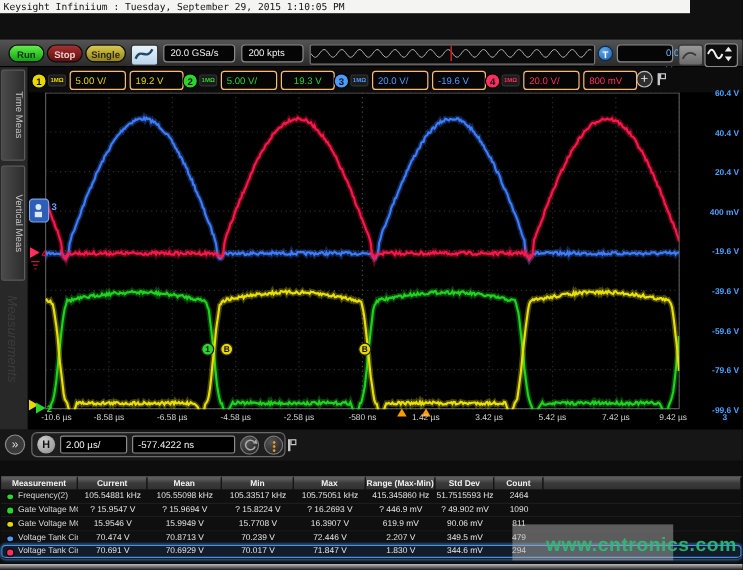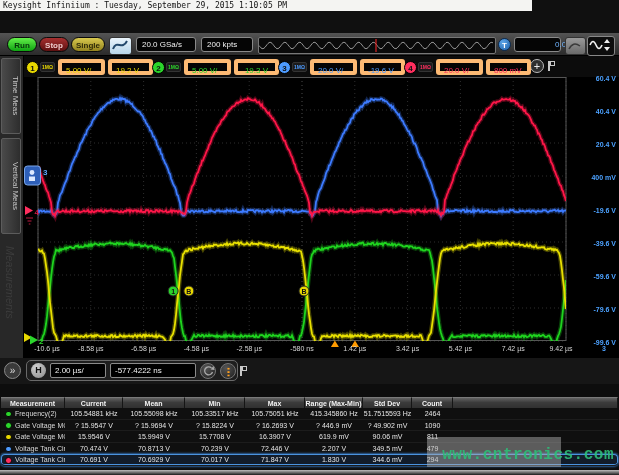--- a/index.html
+++ b/index.html
@@ -1,20 +1,20 @@
 <!DOCTYPE html>
 <html><head>
 <meta charset="utf-8">
 <style>
   html,body{margin:0;padding:0;background:#000;}
   #app{position:relative;width:619px;height:475px;background:#101010;overflow:hidden;
        font-family:"Liberation Sans",sans-serif;-webkit-font-smoothing:antialiased;}
   .abs{position:absolute;}
   
-  #titlebar{left:0;top:0;width:532px;height:11px;background:#f4f4f2;color:#111;
+  #titlebar{left:0;top:0;width:575px;height:11px;background:#f4f4f2;color:#111;
     font-family:"DejaVu Sans Mono",monospace;font-size:8px;line-height:11px;padding-left:3px;box-sizing:border-box;}
   
   #header{left:0;top:11px;width:619px;height:22px;background:#141414;}
   #logo{position:absolute;right:40px;top:1px;display:flex;align-items:center;gap:4px;}
   #logo .btxt{line-height:1;}
   #logo .bname{color:#fff;font-size:11px;font-weight:bold;letter-spacing:.5px;}
   #logo .bsub{color:#9a9a9a;font-size:5px;letter-spacing:.8px;margin-top:1px;}
   
   #toolbar{left:0;top:33px;width:619px;height:23px;background:linear-gradient(#545454,#2b2b2b);border-bottom:1px solid #000;box-sizing:border-box;}
   .pill{position:absolute;top:4px;height:15px;border-radius:8px;border:1px solid #0a0a0a;
@@ -33,21 +33,21 @@
   #box-trig{left:514px;width:46px;color:#6fb4ff;padding-left:40px;}
   #icon-minichart{left:565px;top:4px;width:19px;height:16px;border-radius:3px;background:linear-gradient(#9a9a9a,#6a6a6a);border:1px solid #333;}
   #icon-autoscale{left:587px;top:3px;width:26px;height:18px;border-radius:3px;background:#0d0d0d;border:1px solid #888;}
   
   #chanbar{left:24px;top:56px;width:595px;height:22px;background:#0c0c0c;}
   .chgrp{position:absolute;top:2px;height:18px;display:flex;align-items:center;}
   .chnum{width:13px;height:13px;border-radius:50%;font-size:8px;font-weight:bold;color:#101010;
          text-align:center;line-height:13px;border:1px solid #000;box-sizing:border-box;flex:none;}
   .chimp{font-size:5px;font-weight:bold;background:#1c1c1c;border:1px solid #333;border-radius:2px;
          padding:1px 1px;margin-left:1px;flex:none;}
-  .chbox{height:16px;background:#050505;border:4px solid #fdba74;border-radius:3px;font-size:8px;
+  .chbox{height:16px;background:#050505;border:1px solid #fdba74;border-radius:3px;font-size:8px;
          line-height:15px;padding:0 4px;margin-left:3px;box-sizing:border-box;flex:none;}
   #addbtn{left:506px;top:3px;width:14px;height:14px;border-radius:50%;background:#2e2e2e;border:1px solid #bbb;
           color:#eee;font-size:11px;line-height:12px;text-align:center;box-sizing:border-box;}
   .pin{width:7px;height:10px;position:relative;}
   .pin::before{content:'';position:absolute;left:0;top:0;width:2px;height:10px;background:#c8c8c8;}
   .pin::after{content:'';position:absolute;left:2px;top:0;width:5px;height:5px;border:1px solid #c8c8c8;box-sizing:border-box;}
   #chanpin{left:524px;top:5px;}
   
   #sidebar{left:0;top:56px;width:24px;height:302px;background:#282828;border-right:1px solid #000;box-sizing:border-box;}
   .vtab{position:absolute;left:1px;width:20px;background:linear-gradient(90deg,#4a4a4a,#2d2d2d);border:1px solid #5c5c5c;
@@ -344,16 +344,16 @@
           <div class="td" style="width: 60px;">70.017 V</div>
           <div class="td" style="width: 60px;">71.847 V</div>
           <div class="td" style="width: 58px;">1.830 V</div>
           <div class="td" style="width: 49px;">344.6 mV</div>
           <div class="td" style="width: 41px;">294</div>
         </div>
       </div>
   </div>
 
   <div class="abs" id="graybox"></div>
-  <div class="abs" id="sitewm" style="color: rgb(46, 189, 119); font-family: Liberation Mono, monospace;">www.cntronics.com</div>
+  <div class="abs" id="sitewm" style="color: rgb(46, 189, 119);">www.cntronics.com</div>
   <div class="abs" id="bottomstrip"></div>
 
 </div>
 
 </body></html>

